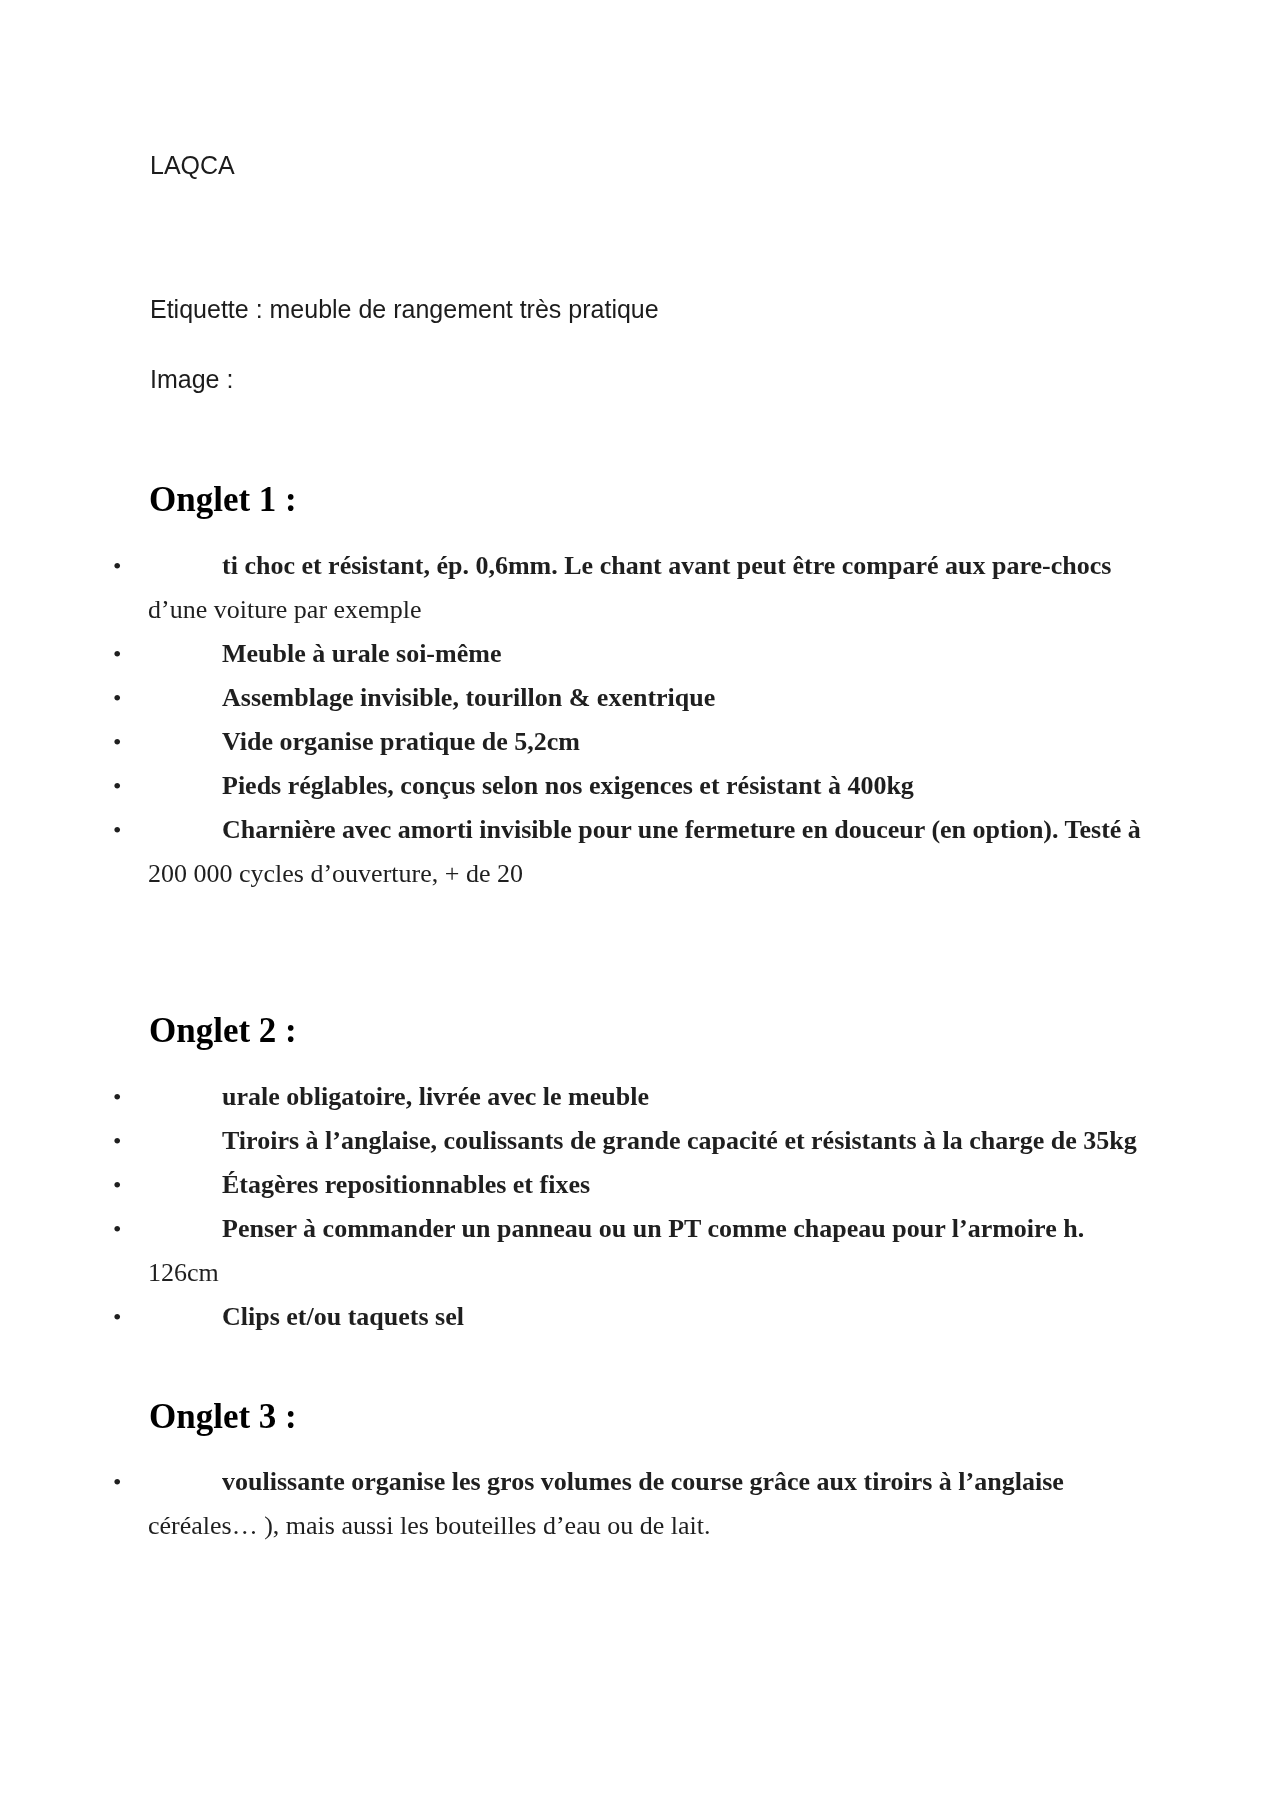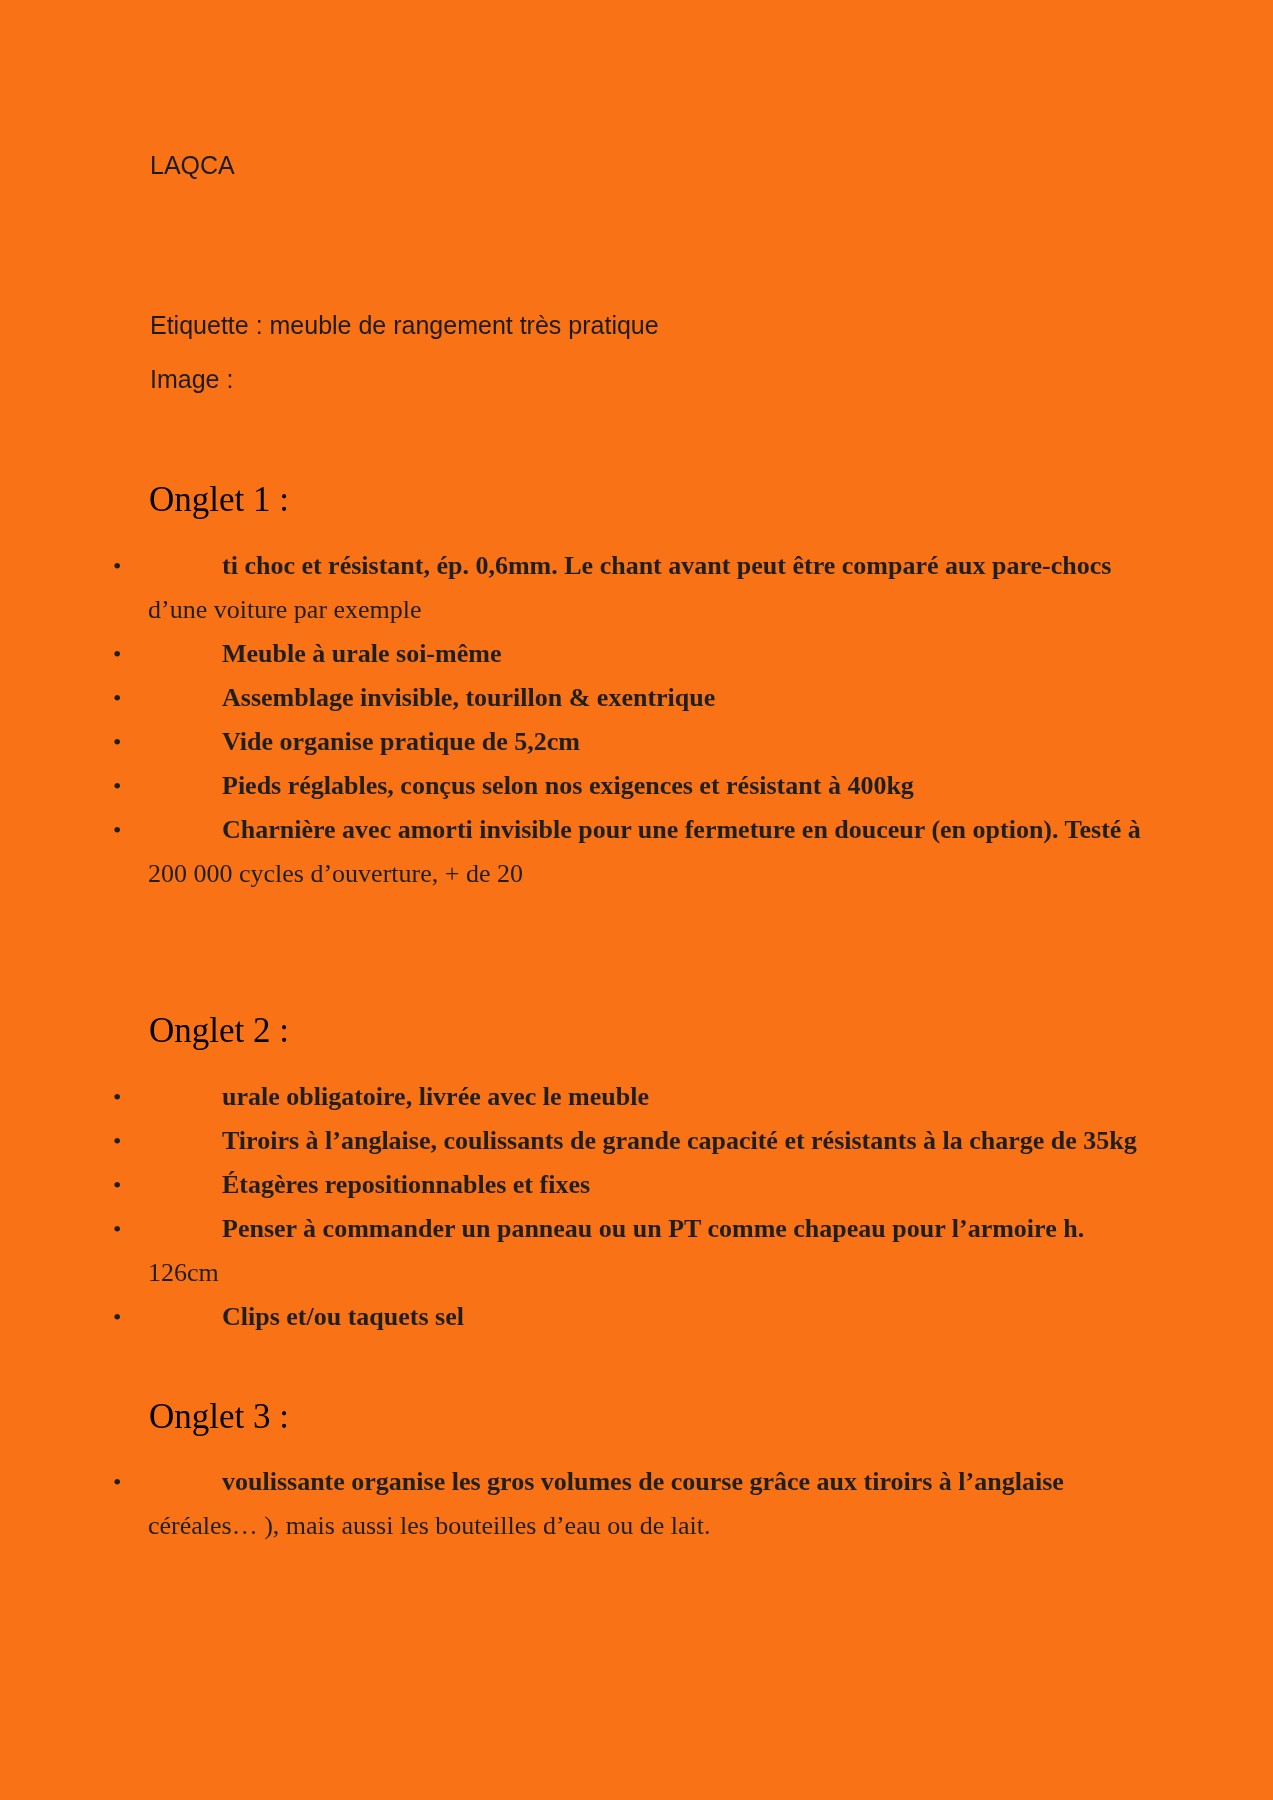--- a/index.html
+++ b/index.html
@@ -1,39 +1,39 @@
 <!DOCTYPE html>
 <html lang="fr"><head>
 <meta charset="utf-8">
 <style>
   html,body{margin:0;padding:0;background:#e8e8e8;}
   #page{
     position:relative;
     width:1273px;height:1800px;
-    background:#f97316;
+    background:#ffffff;
     overflow:hidden;
     font-family:"Liberation Serif", serif;
     color:#1f1f1f;
   }
   
   .intro-line{
     position:absolute;
     left:150px;
     font-family:"Liberation Sans", sans-serif;
     font-size:25px;
     line-height:30px;
     color:#1c1c1c;
     white-space:nowrap;
   }
   
   .section-heading{
     position:absolute;
     left:149px;
     font-family:"Liberation Serif", serif;
-    font-weight:normal;
+    font-weight:bold;
     font-size:35px;
     line-height:40px;
     color:#000000;
     white-space:nowrap;
   }
   
   ul.bullets{
     position:absolute;
     left:148px;
     width:1040px;
@@ -65,21 +65,21 @@
   }
 </style>
 </head>
 <body>
 
 <div id="page">
 
   <div class="intro-line" style="top:150px">LAQCA</div>
 
 
-  <div class="intro-line" style="top:310px">Etiquette : meuble de rangement très pratique</div>
+  <div class="intro-line" style="top:294px">Etiquette : meuble de rangement très pratique</div>
 
   <div class="intro-line" style="top:364px">Image :</div>
 
   <div>
     <div class="section-heading" style="top:480px">Onglet 1 :</div>
     <ul class="bullets" style="top:544px">
         <li>
           <span class="bullet">•</span>
           <div class="bl first">ti choc et résistant, ép. 0,6mm. Le chant avant peut être comparé aux pare-chocs</div>
           <div class="bl">d’une voiture par exemple</div>

